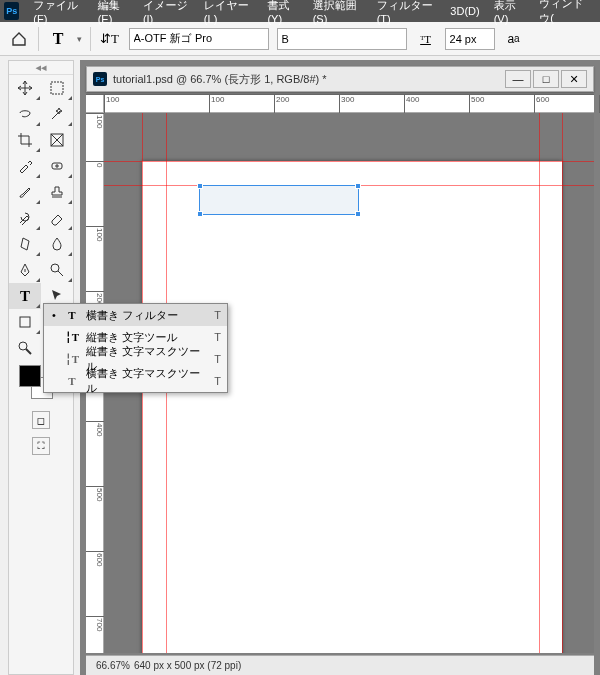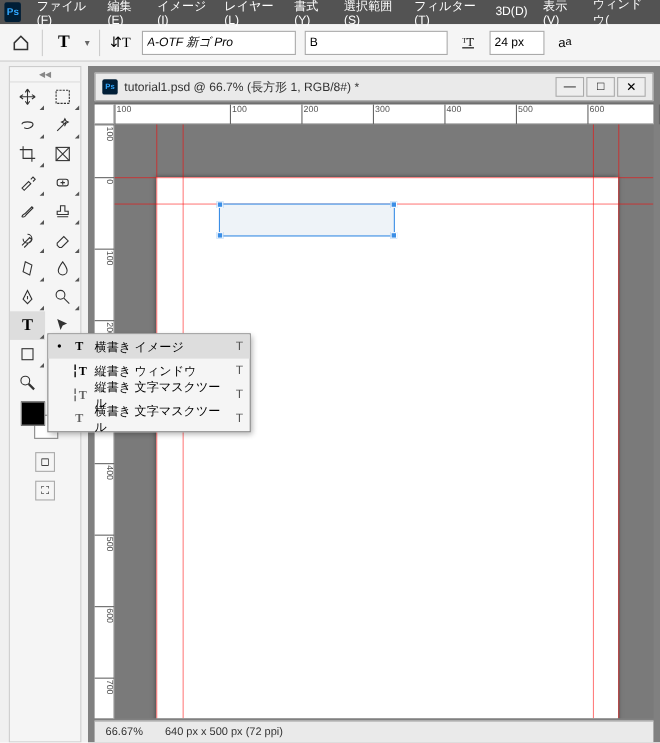--- a/index.html
+++ b/index.html
@@ -6,21 +6,21 @@
 body { background: #f0f0f0; width: 600px; height: 675px; overflow: hidden; position: relative; font-size: 11px; }
 
 .menubar { background: #535353; color: #fff; height: 22px; display: flex; align-items: center; padding: 0 4px; gap: 2px; }
 .menubar .ps-logo { width: 18px; height: 18px; background: #001e36; color: #31a8ff; font-weight: bold; font-size: 9px; display: inline-flex; align-items: center; justify-content: center; border-radius: 2px; margin-right: 6px; }
 .menubar .menu-item { padding: 2px 6px; font-size: 11px; cursor: pointer; }
 
 .optbar { background: #f5f5f5; height: 34px; border-bottom: 1px solid #ccc; display: flex; align-items: center; padding: 0 8px; gap: 8px; }
 .optbar .icon-btn { width: 22px; height: 22px; display: inline-flex; align-items: center; justify-content: center; }
 .optbar .divider { width: 1px; height: 24px; background: #ccc; }
 .optbar select, .optbar .sel { height: 22px; border: 1px solid #aaa; background: #fff; font-size: 11px; padding: 0 4px; }
-.optbar .font-sel { width: 140px; font-style: italic; }
+.optbar .font-sel { width: 140px; }
 .optbar .style-sel { width: 130px; }
 .optbar .size-sel { width: 50px; }
 
 .workspace { position: absolute; top: 56px; left: 0; right: 0; bottom: 0; display: flex; }
 
 .tool-panel { width: 66px; background: #f5f5f5; border: 1px solid #ccc; margin: 4px 6px 0 8px; display: flex; flex-direction: column; }
 .tool-panel .collapse { height: 14px; border-bottom: 1px solid #ddd; text-align: center; color: #888; }
 .tool-grid { display: grid; grid-template-columns: 1fr 1fr; }
 .tool-cell { height: 26px; display: flex; align-items: center; justify-content: center; position: relative; cursor: pointer; }
 .tool-cell.active { background: #ddd; }
@@ -44,21 +44,21 @@
 .ruler-v { position: absolute; top: 18px; left: 0; width: 18px; bottom: 0; background: #fff; border-right: 1px solid #aaa; font-size: 8px; color: #555; }
 .ruler-v .tick { position: absolute; left: 0; width: 18px; border-top: 1px solid #666; padding-top: 1px; writing-mode: vertical-rl; }
 .ruler-corner { position: absolute; top: 0; left: 0; width: 18px; height: 18px; background: #fff; border-right: 1px solid #aaa; border-bottom: 1px solid #aaa; }
 .canvas-bg { position: absolute; top: 18px; left: 18px; right: 0; bottom: 0; background: #7a7a7a; overflow: hidden; }
 .page { position: absolute; top: 48px; left: 38px; width: 420px; height: 530px; background: #fff; box-shadow: 0 0 4px rgba(0,0,0,.5); }
 .guide-h { position: absolute; left: 0; width: 100%; height: 1px; background: #f00; opacity: .5; }
 .guide-v { position: absolute; top: 0; height: 100%; width: 1px; background: #f00; opacity: .5; }
 .sel-rect { position: absolute; border: 1px solid #3a8ee6; background: #eef3f8; }
 .sel-rect .h { position: absolute; width: 6px; height: 6px; background: #3a8ee6; border: 1px solid #fff; }
 
-.status { position: absolute; bottom: 0; left: 6px; right: 6px; height: 20px; background: #eaeaea; border-top: 1px solid #aaa; display: flex; align-items: center; font-size: 10px; color: #333; gap: 20px; padding: 0 10px; }
+.status { position: absolute; bottom: 0; left: 6px; right: 6px; height: 20px; background: #eaeaea; border-top: 1px solid #aaa; display: flex; align-items: center; font-size: 10px; color: #333; gap: 4px; padding: 0 10px; }
 
 .flyout { position: absolute; top: 303px; left: 43px; width: 185px; background: #f5f5f5; border: 1px solid #888; box-shadow: 2px 2px 5px rgba(0,0,0,.3); z-index: 100; }
 .flyout .row { display: flex; align-items: center; height: 22px; padding: 0 6px; gap: 6px; font-size: 11px; cursor: pointer; }
 .flyout .row.active { background: #ddd; }
 .flyout .row .dot { width: 8px; text-align: center; }
 .flyout .row .ico { width: 16px; text-align: center; font-family: serif; font-weight: bold; }
 .flyout .row .lbl { flex: 1; }
 .flyout .row .sc { color: #555; }
 svg.ic { width: 16px; height: 16px; }
 </style>
@@ -296,27 +296,27 @@
       <span>66.67%</span>
       <span>640 px x 500 px (72 ppi)</span>
     </div>
   </div>
 </div>
 
 <div class="flyout">
   <div class="row active">
     <span class="dot">•</span>
       <span class="ico">T</span>
-      <span class="lbl">横書き イメージ</span>
+      <span class="lbl">横書き フィルター</span>
       <span class="sc">T</span>
   </div>
   <div class="row">
     <span class="dot"></span>
       <span class="ico">╎T</span>
-      <span class="lbl">縦書き ウィンドウ</span>
+      <span class="lbl">縦書き 文字ツール</span>
       <span class="sc">T</span>
   </div>
   <div class="row">
     <span class="dot"></span>
       <span class="ico" style="opacity:.6">╎T</span>
       <span class="lbl">縦書き 文字マスクツール</span>
       <span class="sc">T</span>
   </div>
   <div class="row">
     <span class="dot"></span>

